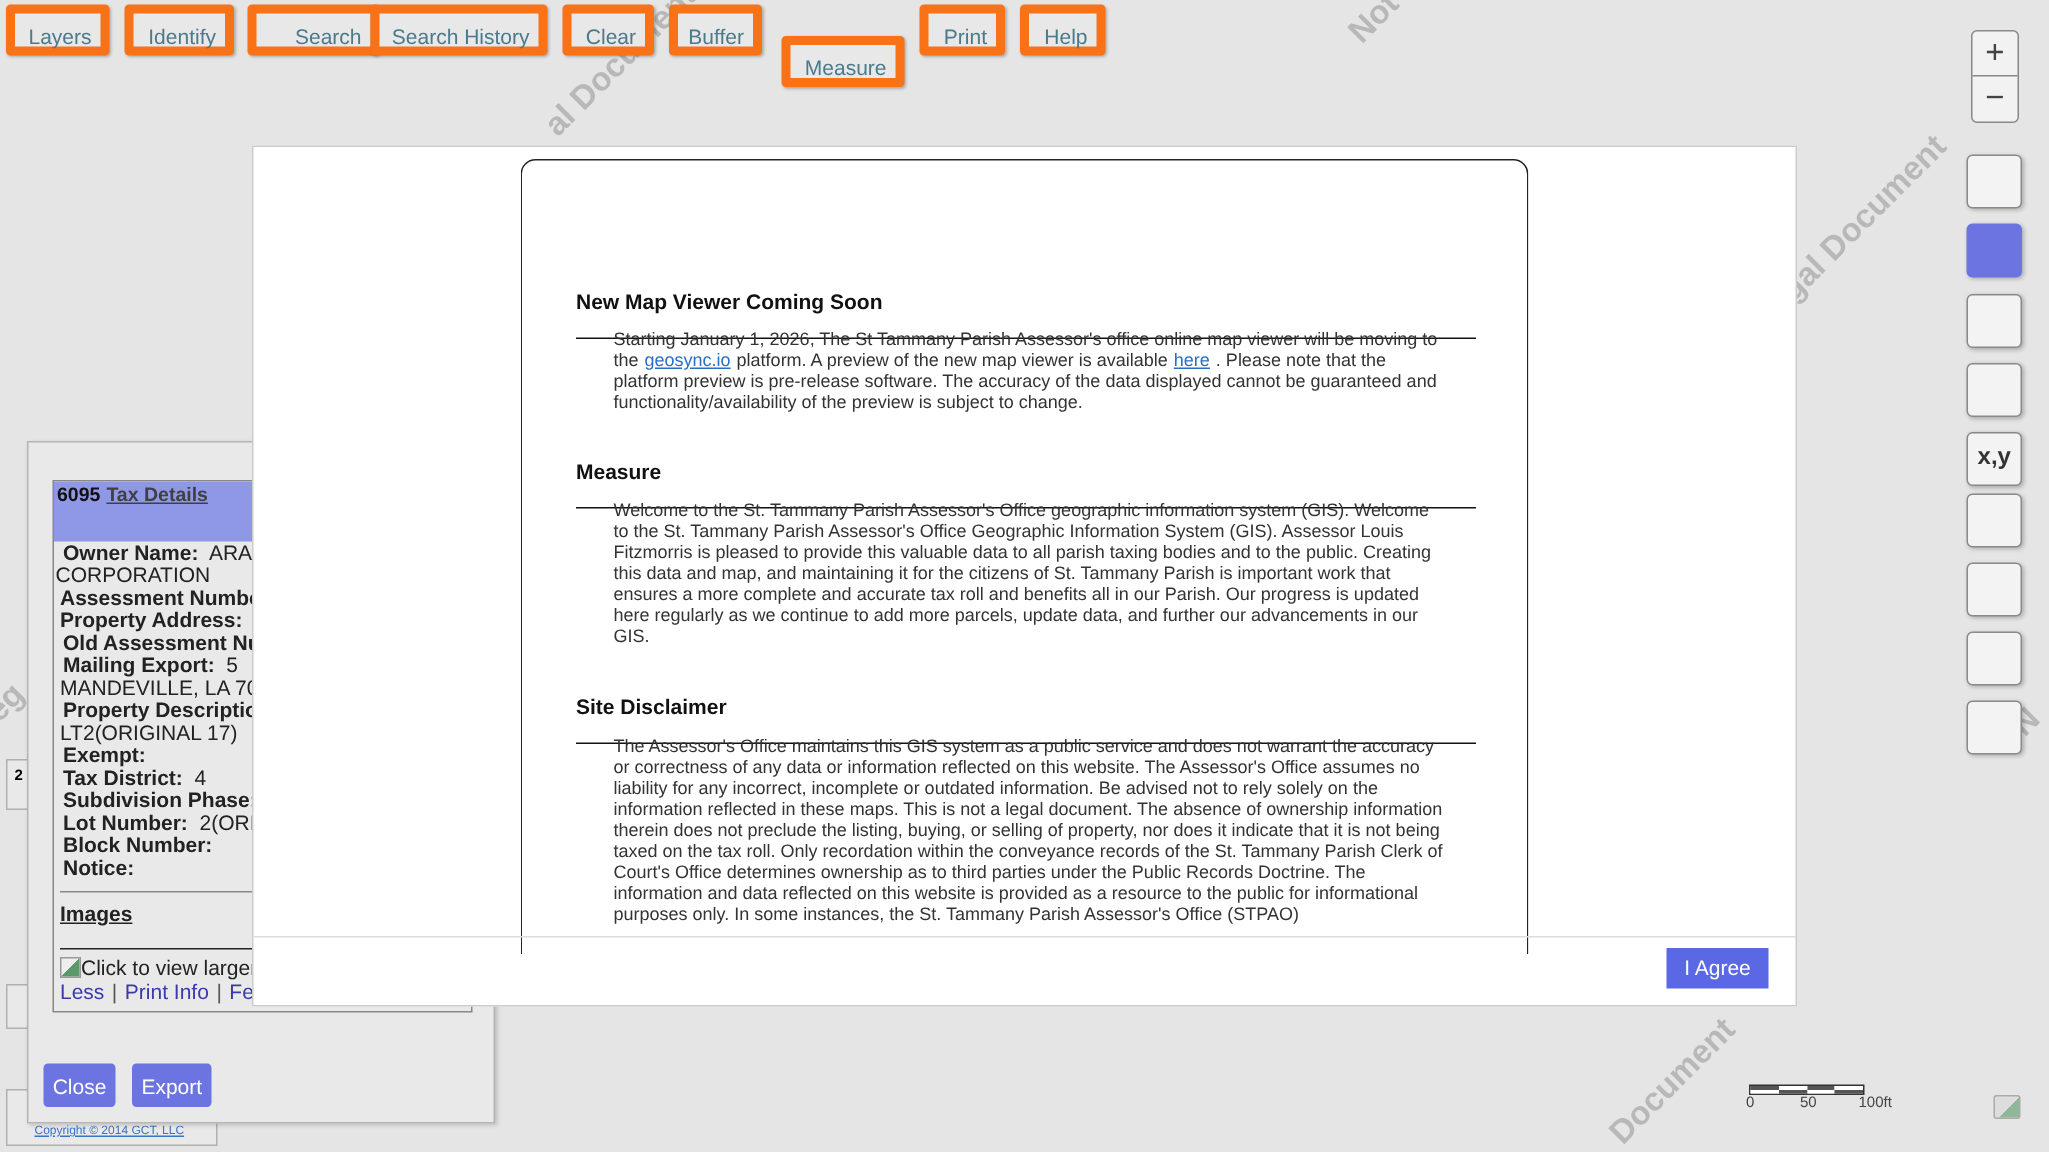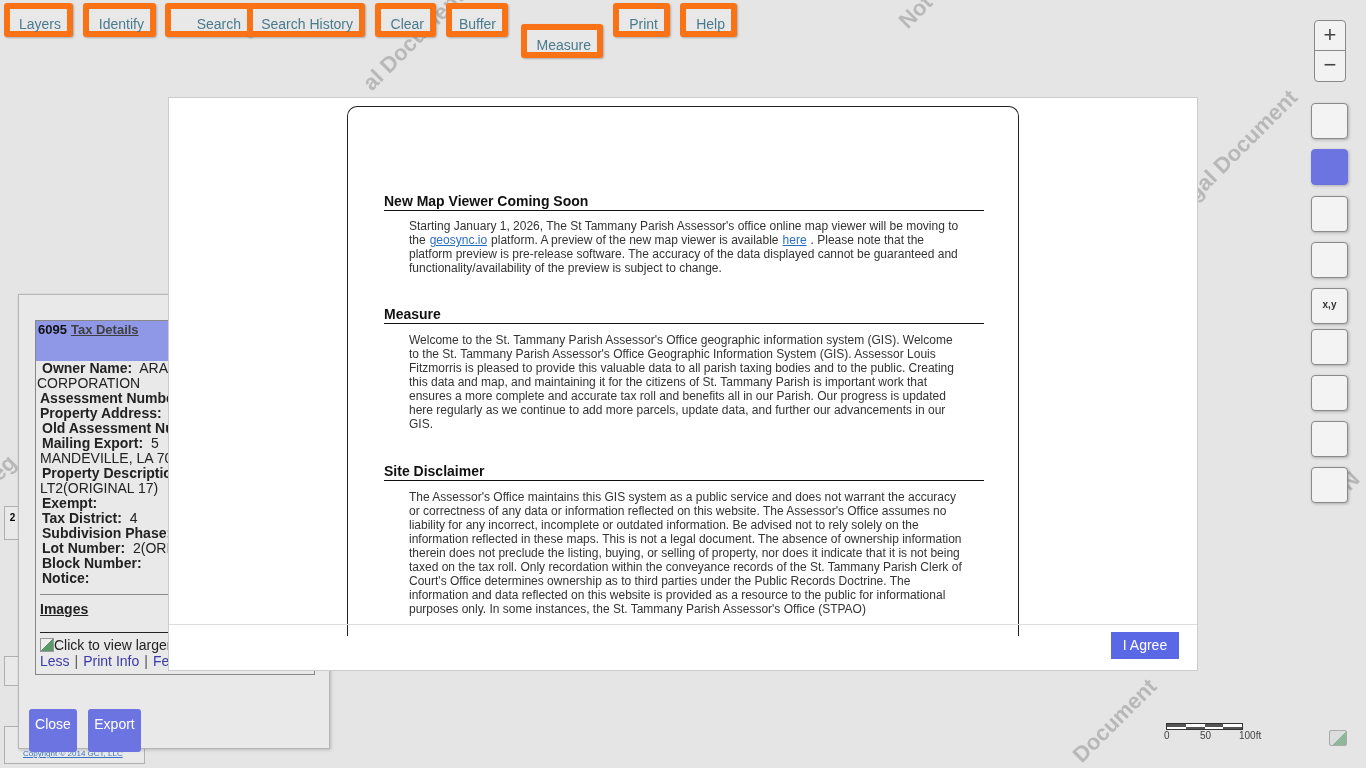--- a/index.html
+++ b/index.html
@@ -8,47 +8,47 @@
 
   .watermark { position: absolute; color: #b8b8b8; font-family: "Liberation Sans", sans-serif; font-weight: bold; font-size: 22px; transform: rotate(-45deg); transform-origin: left bottom; white-space: nowrap; pointer-events: none; }
 
   
   .tbtn { position: absolute; top: 3px; height: 34px; background: #e8e8e8; border: 6px solid #f97316; border-radius: 3px; box-shadow: 1px 1px 2px rgba(0,0,0,0.25); color: #4a7a8c; font-size: 14px; text-align: right; padding: 7px 6px 0 0; cursor: pointer; }
 
   
   .zoomctl { position: absolute; left: 1314px; top: 20px; width: 32px; height: 62px; background: #f2f2f2; border: 1px solid #888; border-radius: 4px; }
   .zoomctl div { height: 30px; text-align: center; font-size: 22px; color: #444; line-height: 28px; cursor: pointer; }
   .zoomctl div:first-child { border-bottom: 1px solid #888; }
-  .rtool { position: absolute; left: 1311px; width: 37px; height: 36px; background: #f3f3f3; border: 1px solid #8a8a8a; border-radius: 4px; box-shadow: 1px 1px 3px rgba(0,0,0,0.25); font-size: 10px; font-weight: bold; color: #333; text-align: center; line-height: 32px; cursor: pointer; }
+  .rtool { position: absolute; left: 1311px; width: 37px; height: 36px; background: #f3f3f3; border: 1px solid #8a8a8a; border-radius: 4px; box-shadow: 1px 1px 3px rgba(0,0,0,0.25); font-size: 16px; font-weight: bold; color: #333; text-align: center; line-height: 32px; cursor: pointer; }
   .rtool.active { background: #6b74e0; border-color: #6b74e0; }
 
   
   .infopanel { position: absolute; left: 18px; top: 294px; width: 312px; height: 455px; background: #e9e9e9; border: 1px solid #b5b5b5; box-shadow: 1px 1px 3px rgba(0,0,0,0.2); }
   .infobox { position: absolute; left: 16px; top: 25px; width: 280px; height: 355px; border: 1px solid #888; background: #e9e9e9; overflow: hidden; font-size: 14px; color: #222; }
   .infohead { background: #8f98e6; height: 40px; padding: 1px 2px; font-weight: bold; font-size: 13px; color: #111; }
   .infohead a { color: #404040; text-decoration: underline; margin-left: 4px; }
   .line { padding-left: 4px; line-height: 15px; white-space: nowrap; }
   .line b { font-weight: bold; }
   .line.ind { padding-left: 6px; }
   .line.noind { padding-left: 1px; }
   .imgsec { border-top: 1px solid #888; margin: 8px 4px 0 4px; padding-top: 6px; font-weight: bold; text-decoration: underline; height: 38px; }
   .imgline { border-top: 1px solid #222; margin: 0 4px; padding-top: 4px; white-space: nowrap; }
   .brokenimg { display: inline-block; width: 14px; height: 14px; border: 1px solid #999; background: linear-gradient(135deg, #eee 50%, #5a9a6a 50%); vertical-align: -2px; }
   .links { padding-left: 4px; white-space: nowrap; color: #3a3aa8; }
   .links span.sep { color: #555; margin: 0 5px; }
-  .pbtn { position: absolute; top: 414px; height: 43px; background: #6b74e0; color: #fff; border-radius: 3px; font-size: 14px; text-align: center; line-height: 31px; cursor: pointer; }
+  .pbtn { position: absolute; top: 414px; height: 29px; background: #6b74e0; color: #fff; border-radius: 3px; font-size: 14px; text-align: center; line-height: 31px; cursor: pointer; }
   .copyright { position: absolute; left: 4px; top: 726px; width: 141px; height: 38px; border: 1px solid #b0b0b0; background: #e9e9e9; }
   .copyright span { position: absolute; left: 18px; top: 22px; font-size: 8px; color: #3b73c4; text-decoration: underline; white-space: nowrap; }
   .sidetab { position: absolute; left: 4px; width: 16px; border: 1px solid #b0b0b0; background: #e9e9e9; border-right: none; font-size: 10px; font-weight: bold; text-align: center; }
 
   
   .modal { position: absolute; left: 168px; top: 97px; width: 1030px; height: 574px; background: #fff; border: 1px solid #ccc; }
   .modal-inner { position: absolute; left: 178px; top: 8px; width: 672px; height: 530px; border: 1px solid #222; border-bottom: none; border-radius: 10px 10px 0 0; overflow: hidden; }
   .m-title { position: absolute; left: 36px; top: 26px; width: 600px; font-size: 24px; font-weight: bold; color: #111; border-bottom: 1px solid #111; padding-bottom: 2px; }
-  .m-h { position: absolute; left: 36px; width: 600px; font-size: 14px; font-weight: bold; color: #111; border-bottom: 1px solid #111; padding-bottom: 1px; }
+  .m-h { position: absolute; left: 36px; width: 600px; font-size: 14px; font-weight: bold; color: #111; border-bottom: 1px solid #111; padding-bottom: 16px; }
   .m-p { position: absolute; left: 61px; width: 555px; font-size: 12px; line-height: 14px; color: #333; }
   .m-p a { color: #2a6fc4; text-decoration: underline; margin: 0 4px; }
   .modal-footer { position: absolute; left: 0; top: 526px; width: 1028px; height: 1px; background: #ddd; }
   .agree { position: absolute; left: 942px; top: 534px; width: 68px; height: 27px; background: #5a68e6; color: #fff; font-size: 14px; border-radius: 0; text-align: center; line-height: 27px; cursor: pointer; }
 
   
   .scalebar { position: absolute; left: 1166px; top: 723px; width: 77px; height: 7px; border: 1px solid #333; display: flex; }
   .scalebar div { flex: 1; }
   .scalelbl { position: absolute; top: 730px; font-size: 10px; color: #444; }
   .cornericon { position: absolute; left: 1329px; top: 730px; width: 18px; height: 16px; border: 1px solid #aaa; background: linear-gradient(135deg, #ddd 55%, #8fb89a 55%); border-radius: 2px; }

